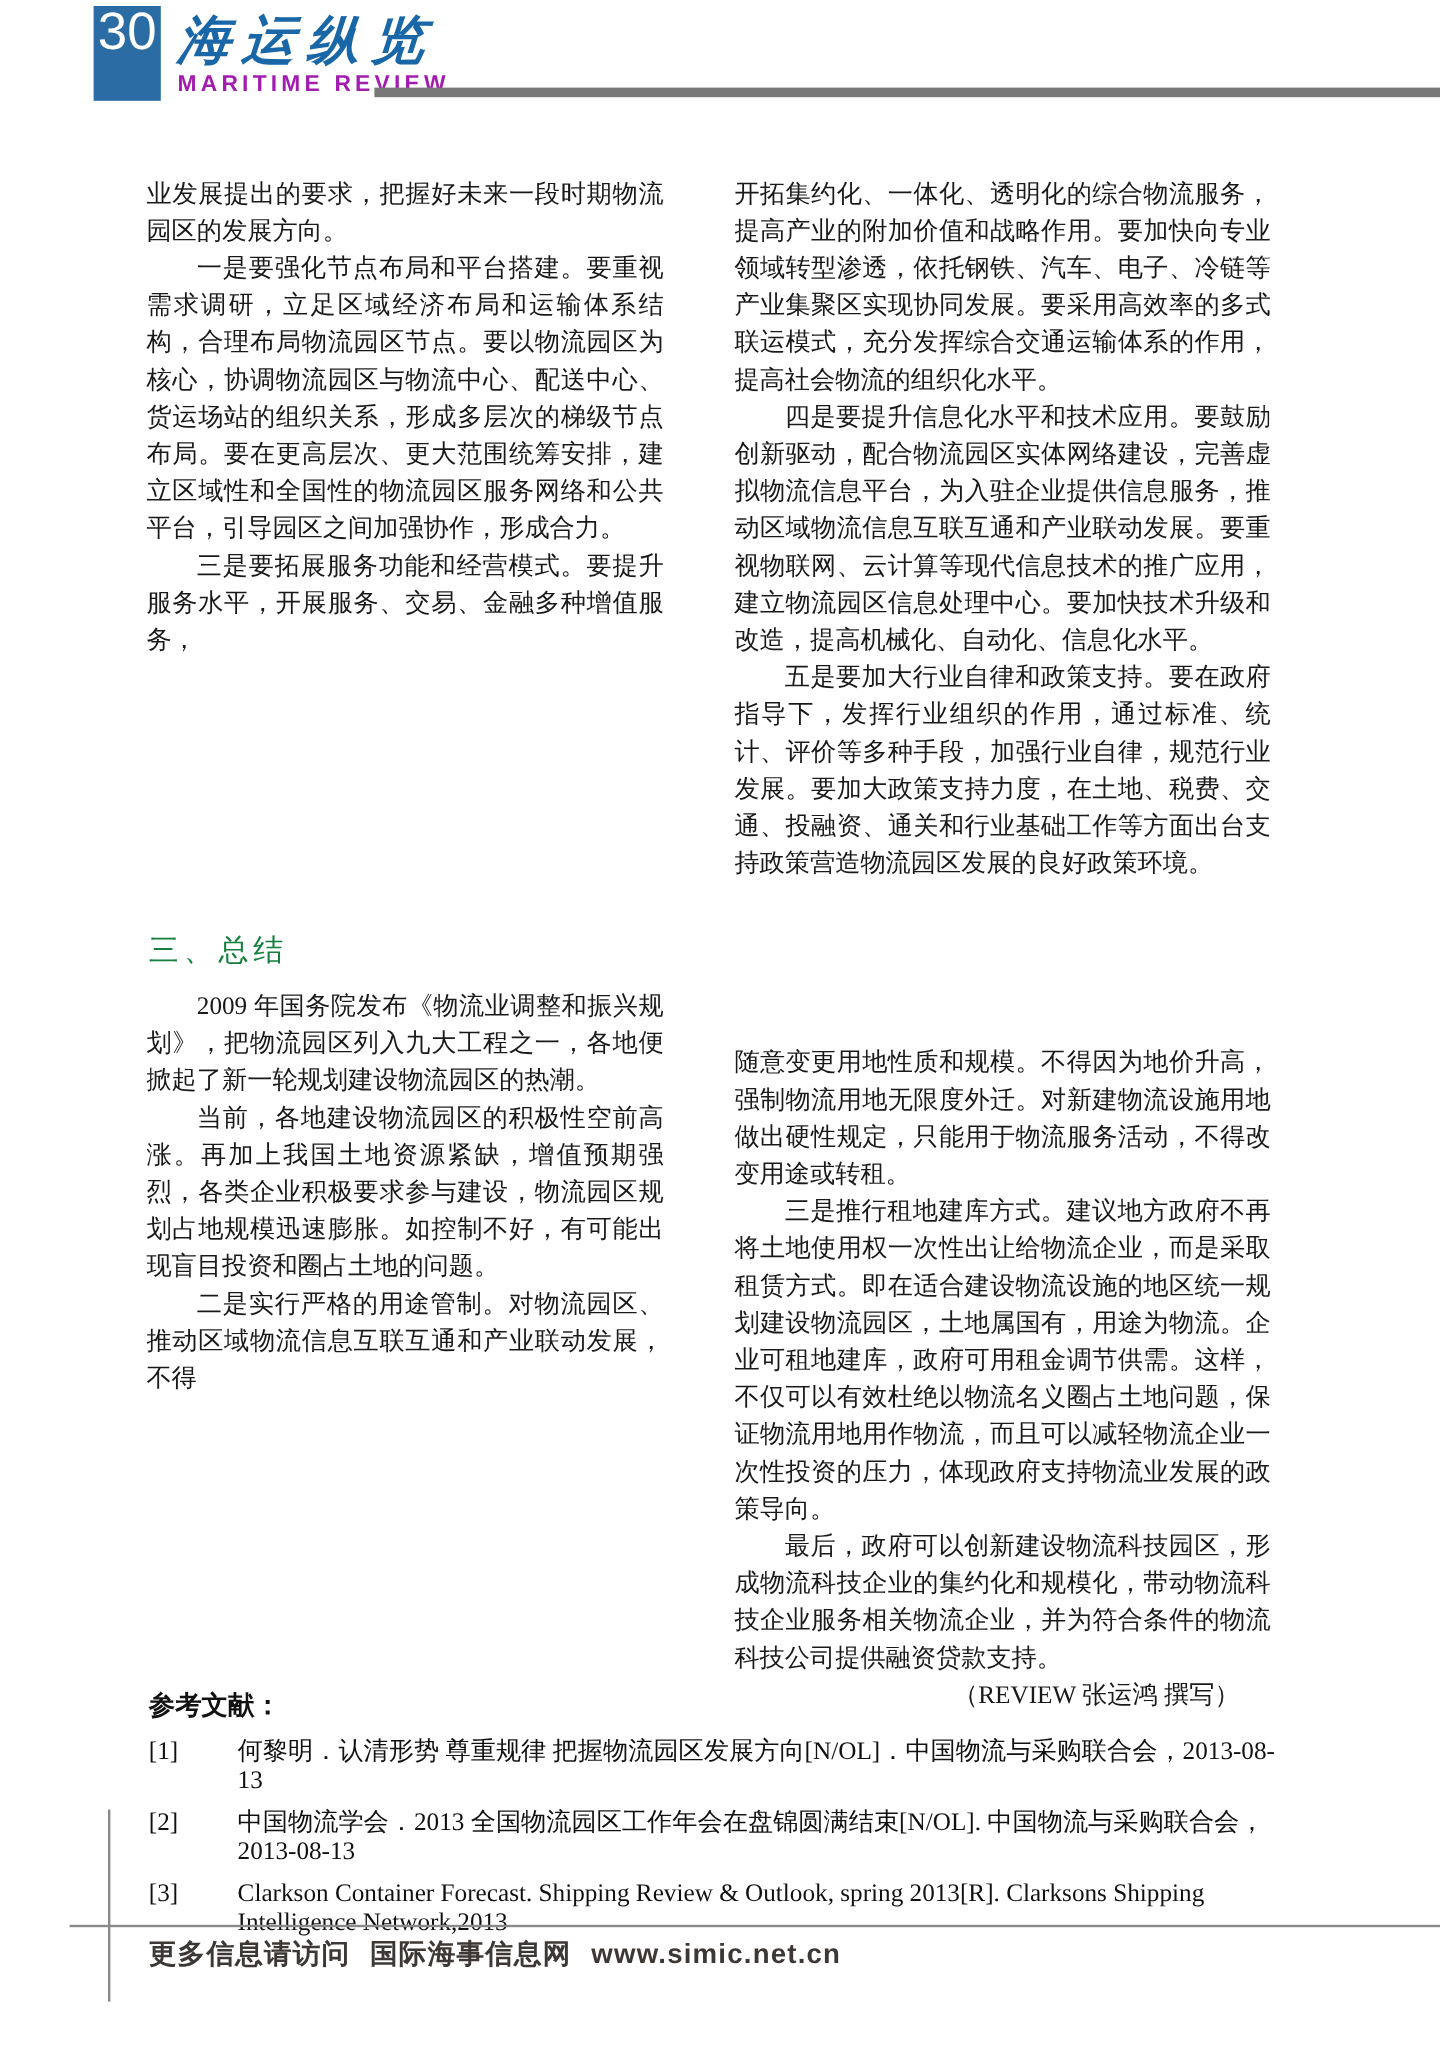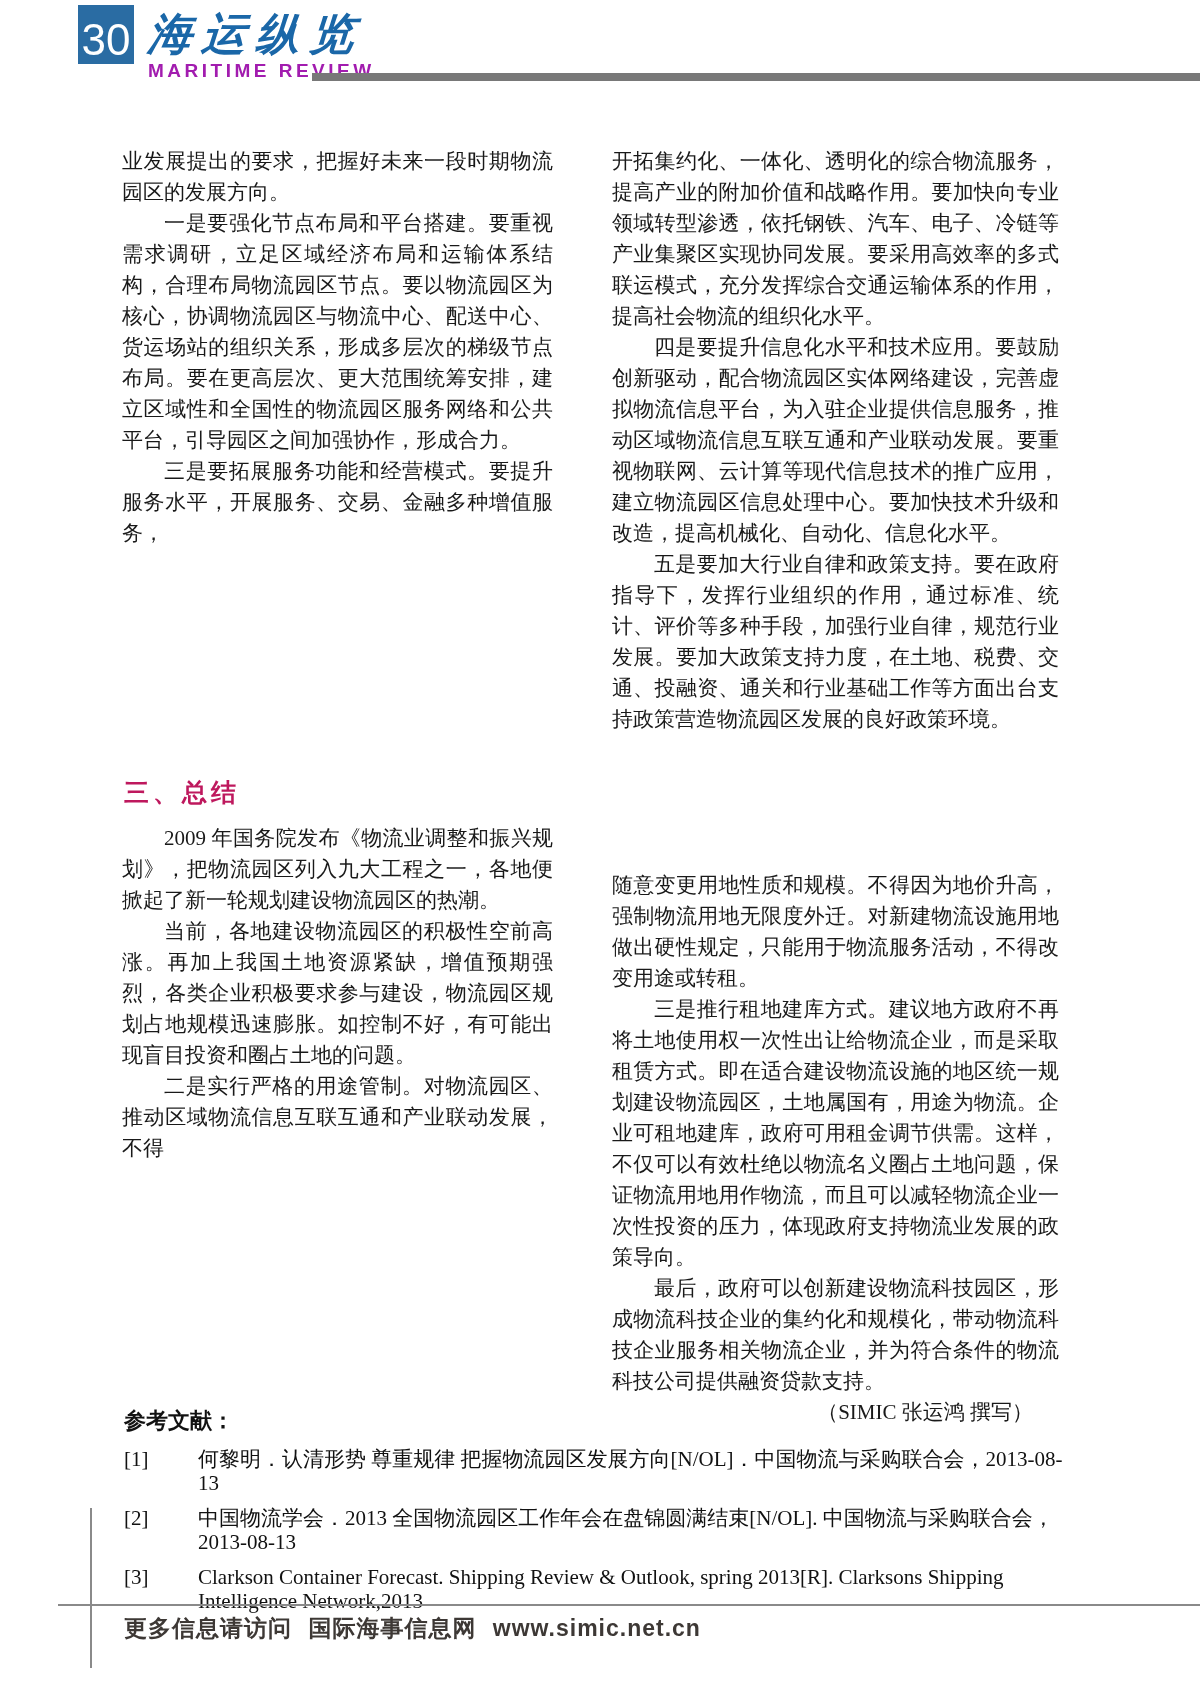--- a/index.html
+++ b/index.html
@@ -6,24 +6,24 @@
   body{
     position:relative;
     width:1200px;height:1707px;
     background:#ffffff;
     font-family:"Liberation Serif",serif;
     color:#191919;
     overflow:hidden;
   }
   
   .pagenum-box{
-    position:absolute;left:78px;top:5px;width:56px;height:59px;
+    position:absolute;left:78px;top:5px;width:56px;height:79px;
     background:#2a6ca3;color:#ffffff;
     font-family:"Liberation Sans",sans-serif;font-size:44px;
-    display:flex;align-items:flex-end;justify-content:center;
+    display:flex;justify-content:center;
     padding-bottom:2px;box-sizing:border-box;line-height:1;
   }
   .logo{position:absolute;left:148px;top:10px;}
   .logo-cn{
     font-family:"DejaVu Serif",serif;font-style:italic;font-weight:bold;
     font-size:44px;line-height:1.1;color:#1a67a8;letter-spacing:10px;
     transform:skewX(-4deg);
   }
   .logo-en{
     font-family:"Liberation Sans",sans-serif;font-weight:bold;
@@ -39,22 +39,22 @@
     font-size:21px;line-height:31px;
   }
   .col p{margin:0;}
   .col p.indent{text-indent:2em;}
   #s1-left {left:122px;top:146px;width:431px;}
   #s1-right{left:612px;top:146px;width:447px;}
   #s2-left {left:122px;top:823px;width:431px;}
   #s2-right{left:612px;top:823px;width:447px;margin-top:47px;}
   .section-heading{
     position:absolute;left:124px;top:779px;
-    font-family:"Liberation Sans",sans-serif;font-weight:bold;
-    font-size:25px;color:#be185d;letter-spacing:4px;line-height:1.1;
+    font-family:"Liberation Sans",sans-serif;font-weight:normal;
+    font-size:25px;color:#15803d;letter-spacing:4px;line-height:1.1;
   }
   .attribution{
     text-align:right;padding-right:26px;margin-top:1px;
   }
   
   .references{position:absolute;left:124px;top:1406px;width:958px;}
   .ref-heading{
     font-family:"Liberation Sans",sans-serif;font-weight:bold;
     font-size:22px;color:#111111;margin:0 0 6px 0;
   }
@@ -99,21 +99,21 @@
 
 <div class="col" id="s2-left">
   <p class="para indent">2009 年国务院发布《物流业调整和振兴规划》，把物流园区列入九大工程之一，各地便掀起了新一轮规划建设物流园区的热潮。</p>
   <p class="para indent">当前，各地建设物流园区的积极性空前高涨。再加上我国土地资源紧缺，增值预期强烈，各类企业积极要求参与建设，物流园区规划占地规模迅速膨胀。如控制不好，有可能出现盲目投资和圈占土地的问题。</p>
   <p class="para indent">二是实行严格的用途管制。对物流园区、推动区域物流信息互联互通和产业联动发展，不得</p>
 </div>
 <div class="col" id="s2-right">
   <p class="para">随意变更用地性质和规模。不得因为地价升高，强制物流用地无限度外迁。对新建物流设施用地做出硬性规定，只能用于物流服务活动，不得改变用途或转租。</p>
   <p class="para indent">三是推行租地建库方式。建议地方政府不再将土地使用权一次性出让给物流企业，而是采取租赁方式。即在适合建设物流设施的地区统一规划建设物流园区，土地属国有，用途为物流。企业可租地建库，政府可用租金调节供需。这样，不仅可以有效杜绝以物流名义圈占土地问题，保证物流用地用作物流，而且可以减轻物流企业一次性投资的压力，体现政府支持物流业发展的政策导向。</p>
   <p class="para indent">最后，政府可以创新建设物流科技园区，形成物流科技企业的集约化和规模化，带动物流科技企业服务相关物流企业，并为符合条件的物流科技公司提供融资贷款支持。</p>
-  <p class="attribution">（SIMIC 张运鸿 撰写）</p>
+  <p class="attribution">（REVIEW 张运鸿 撰写）</p>
 </div>
 
 <div class="references">
   <p class="ref-heading">参考文献：</p>
   <div class="ref-item">
     <span class="ref-label">[1]</span>
     <span class="ref-text">何黎明．认清形势 尊重规律 把握物流园区发展方向[N/OL]．中国物流与采购联合会，2013-08-13</span>
   </div>
   <div class="ref-item">
     <span class="ref-label">[2]</span>

